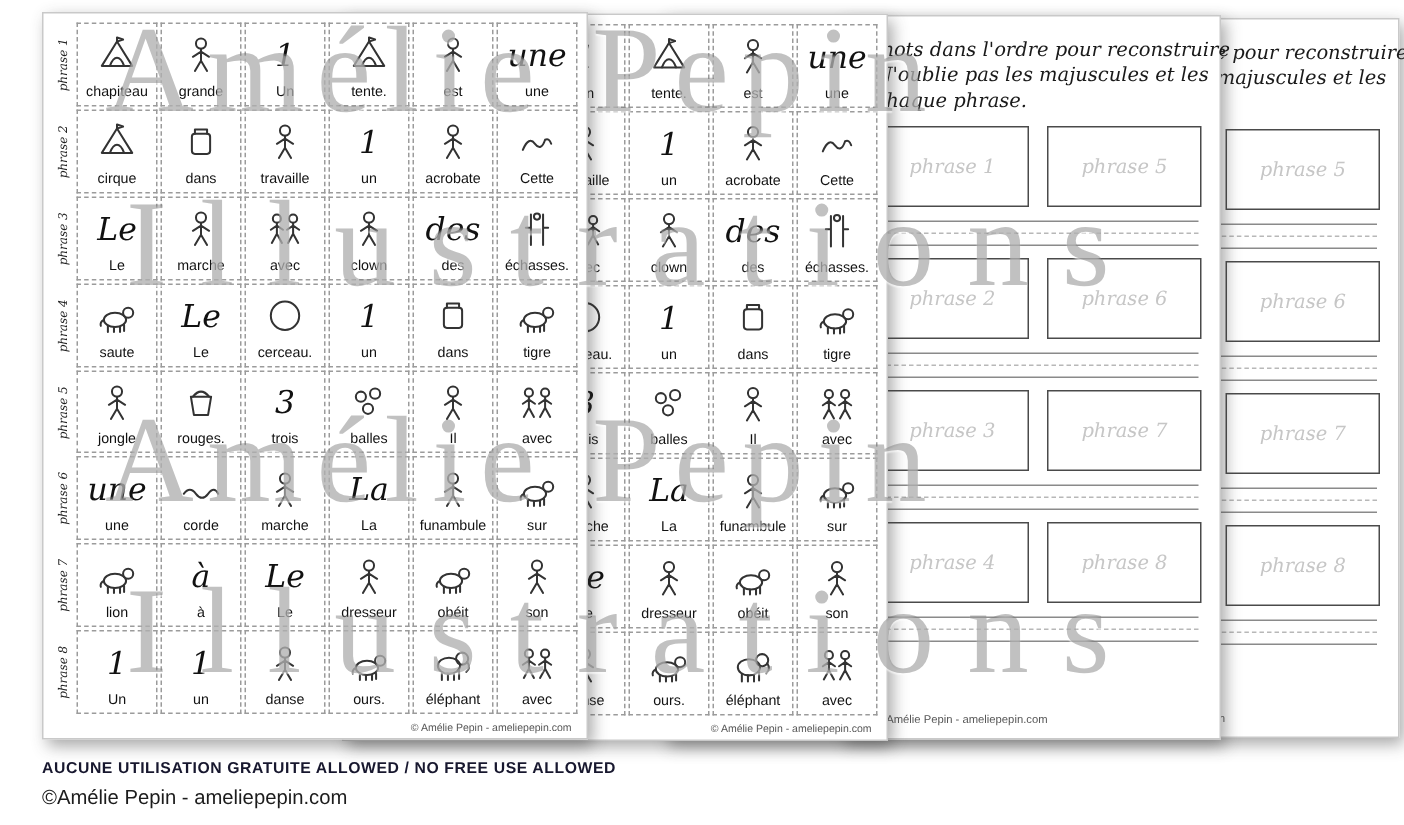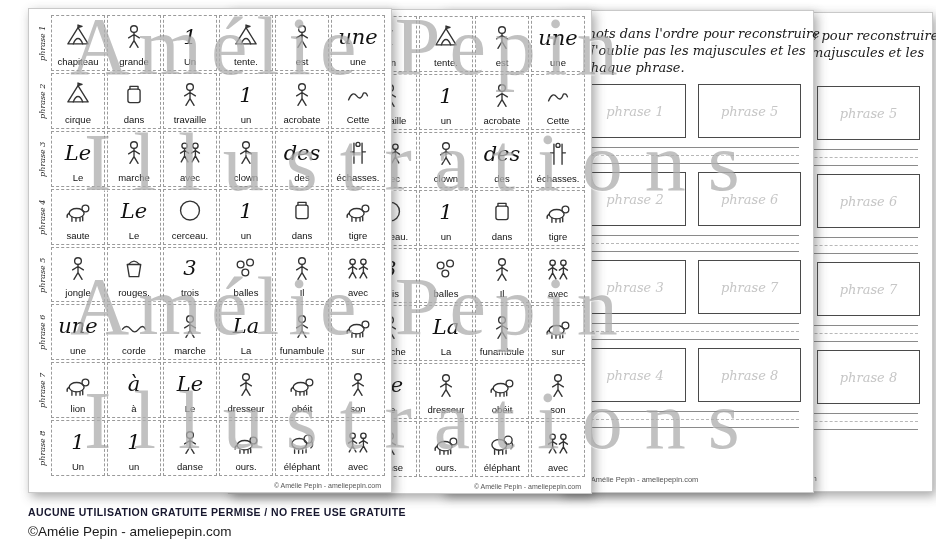--- a/index.html
+++ b/index.html
@@ -977,14 +977,14 @@
       </div>
     </div>
   <span class="page-credit">© Amélie Pepin - ameliepepin.com</span>
 </div>
 
 <div class="wm" id="wm1">Amélie Pepin</div>
 <div class="wm" id="wm2">Illustrations</div>
 <div class="wm" id="wm3">Amélie Pepin</div>
 <div class="wm" id="wm4">Illustrations</div>
 
-<div class="footer-notice">AUCUNE UTILISATION GRATUITE PERMISE / NO FREE USE GRATUITE</div>
+<div class="footer-notice">AUCUNE UTILISATION GRATUITE ALLOWED / NO FREE USE ALLOWED</div>
 <div class="footer-credit">©Amélie Pepin - ameliepepin.com</div>
 
 </body></html>

